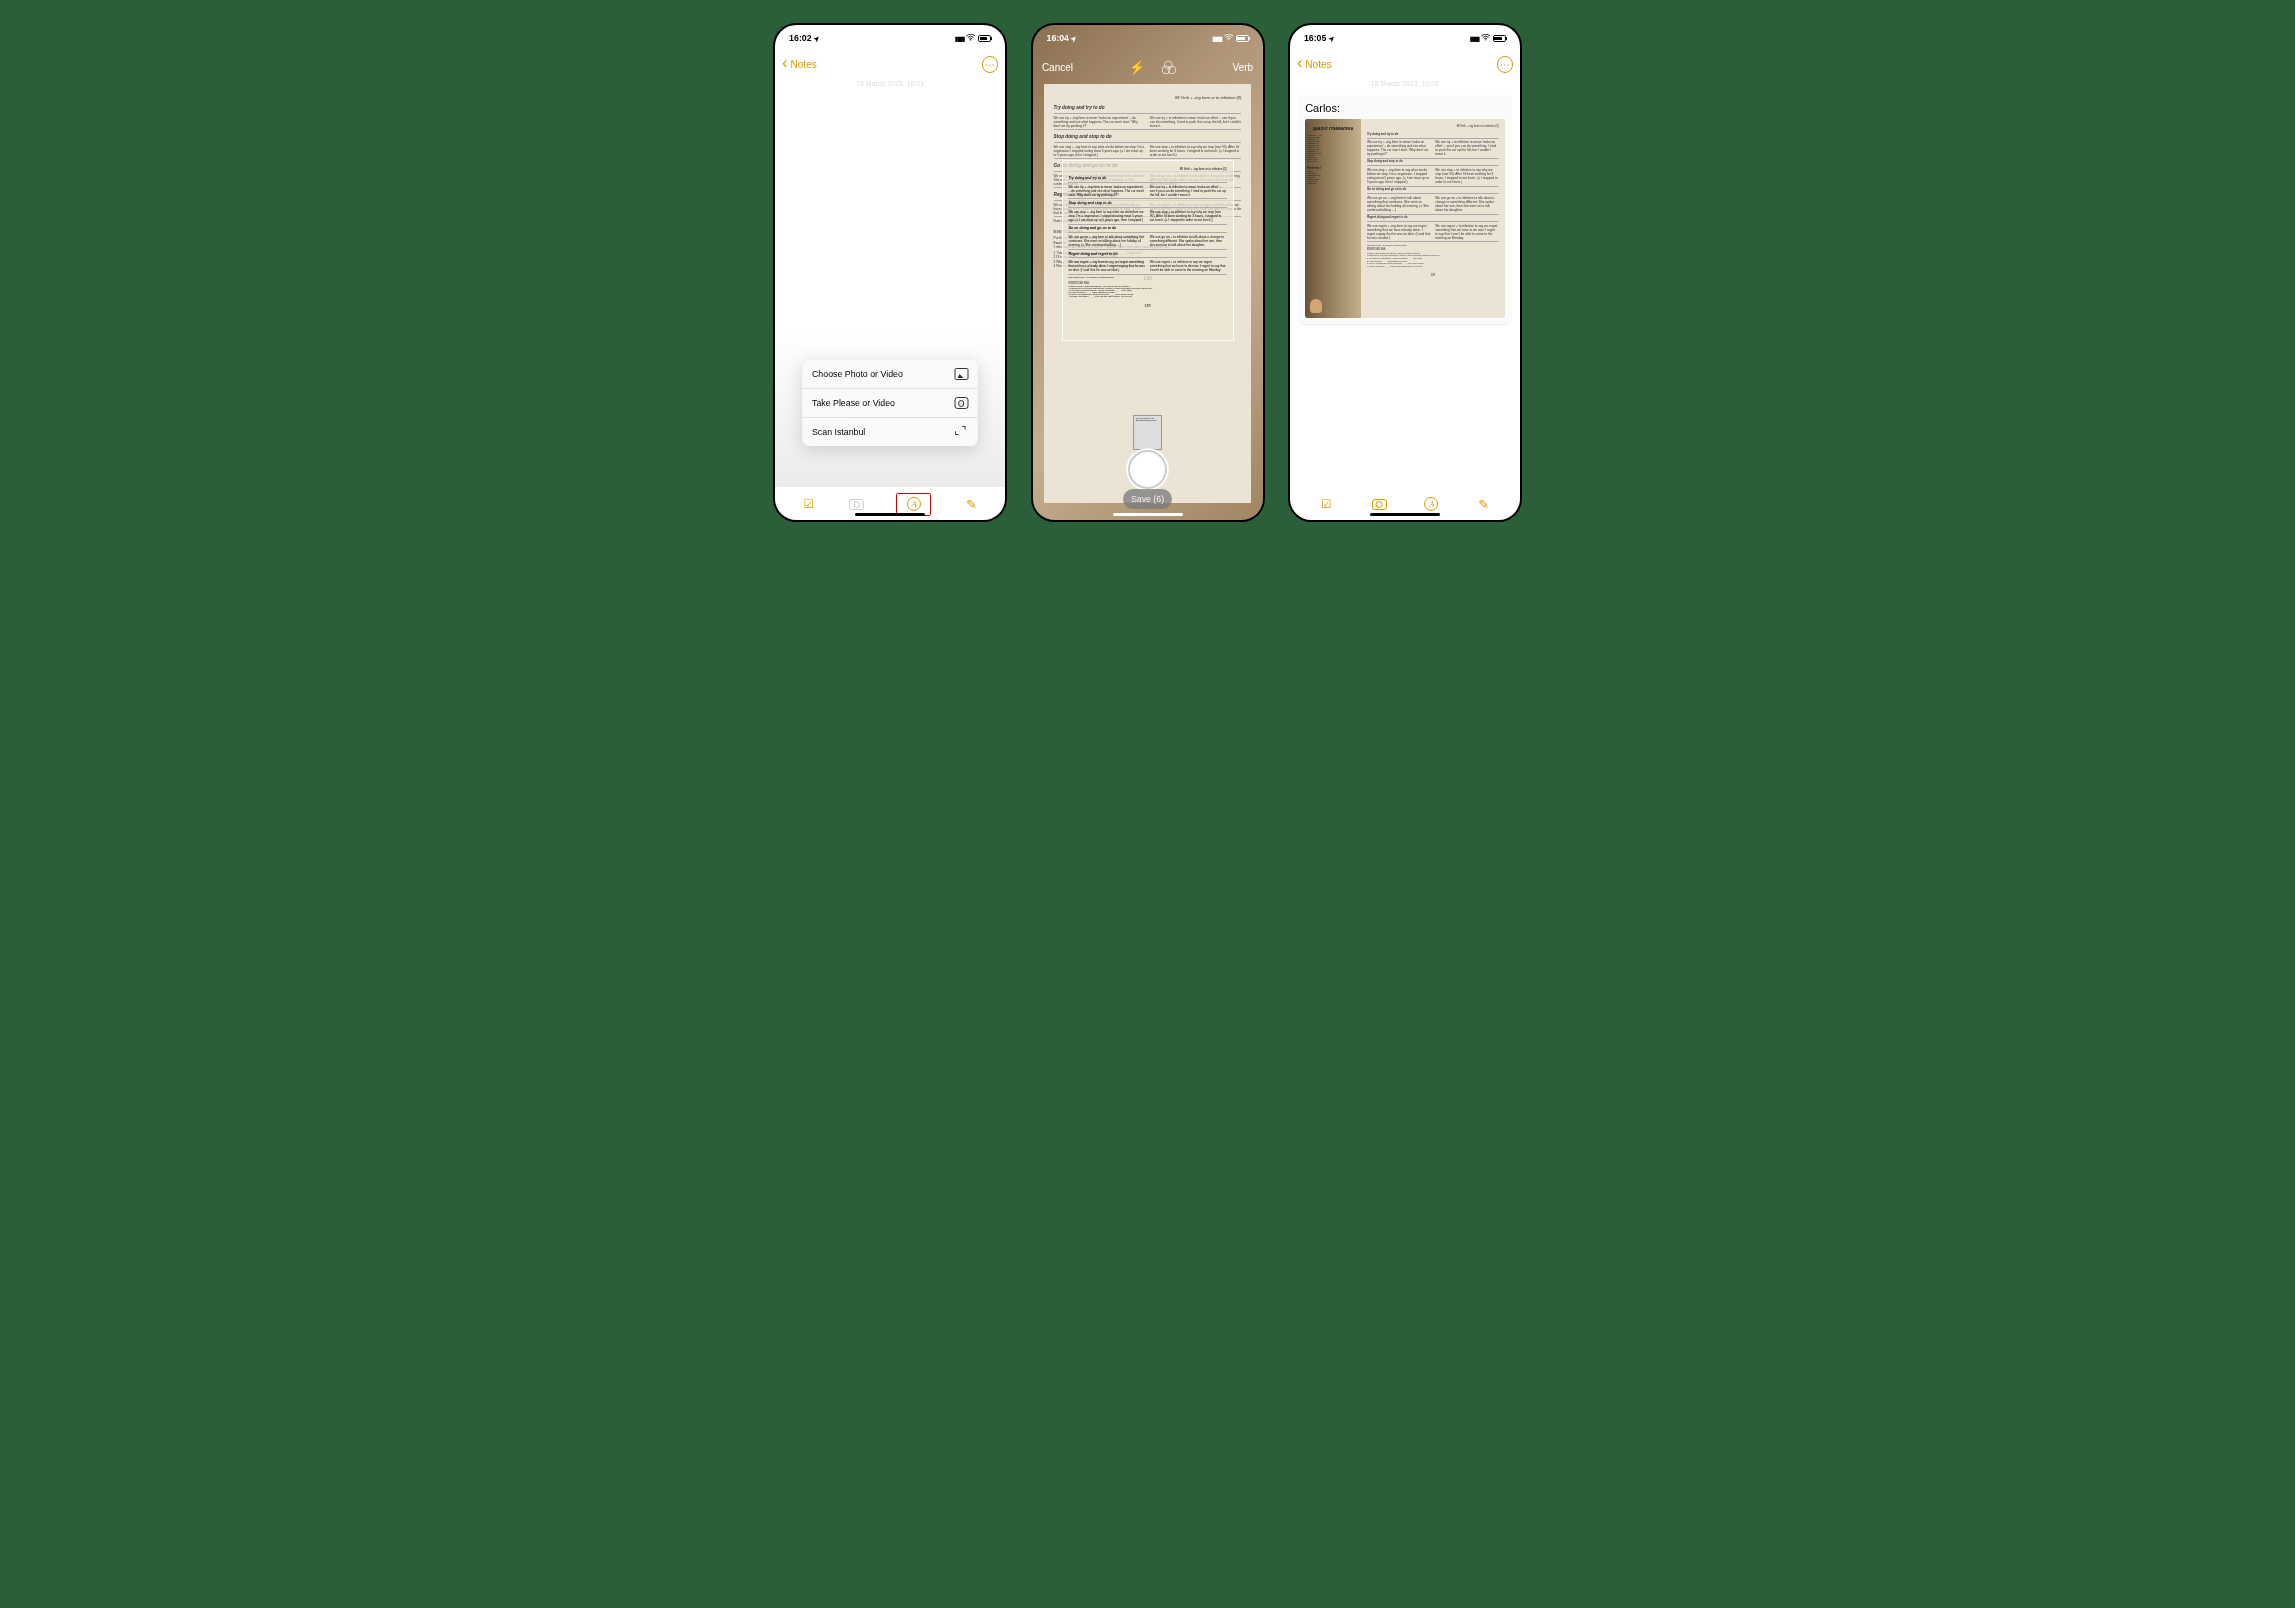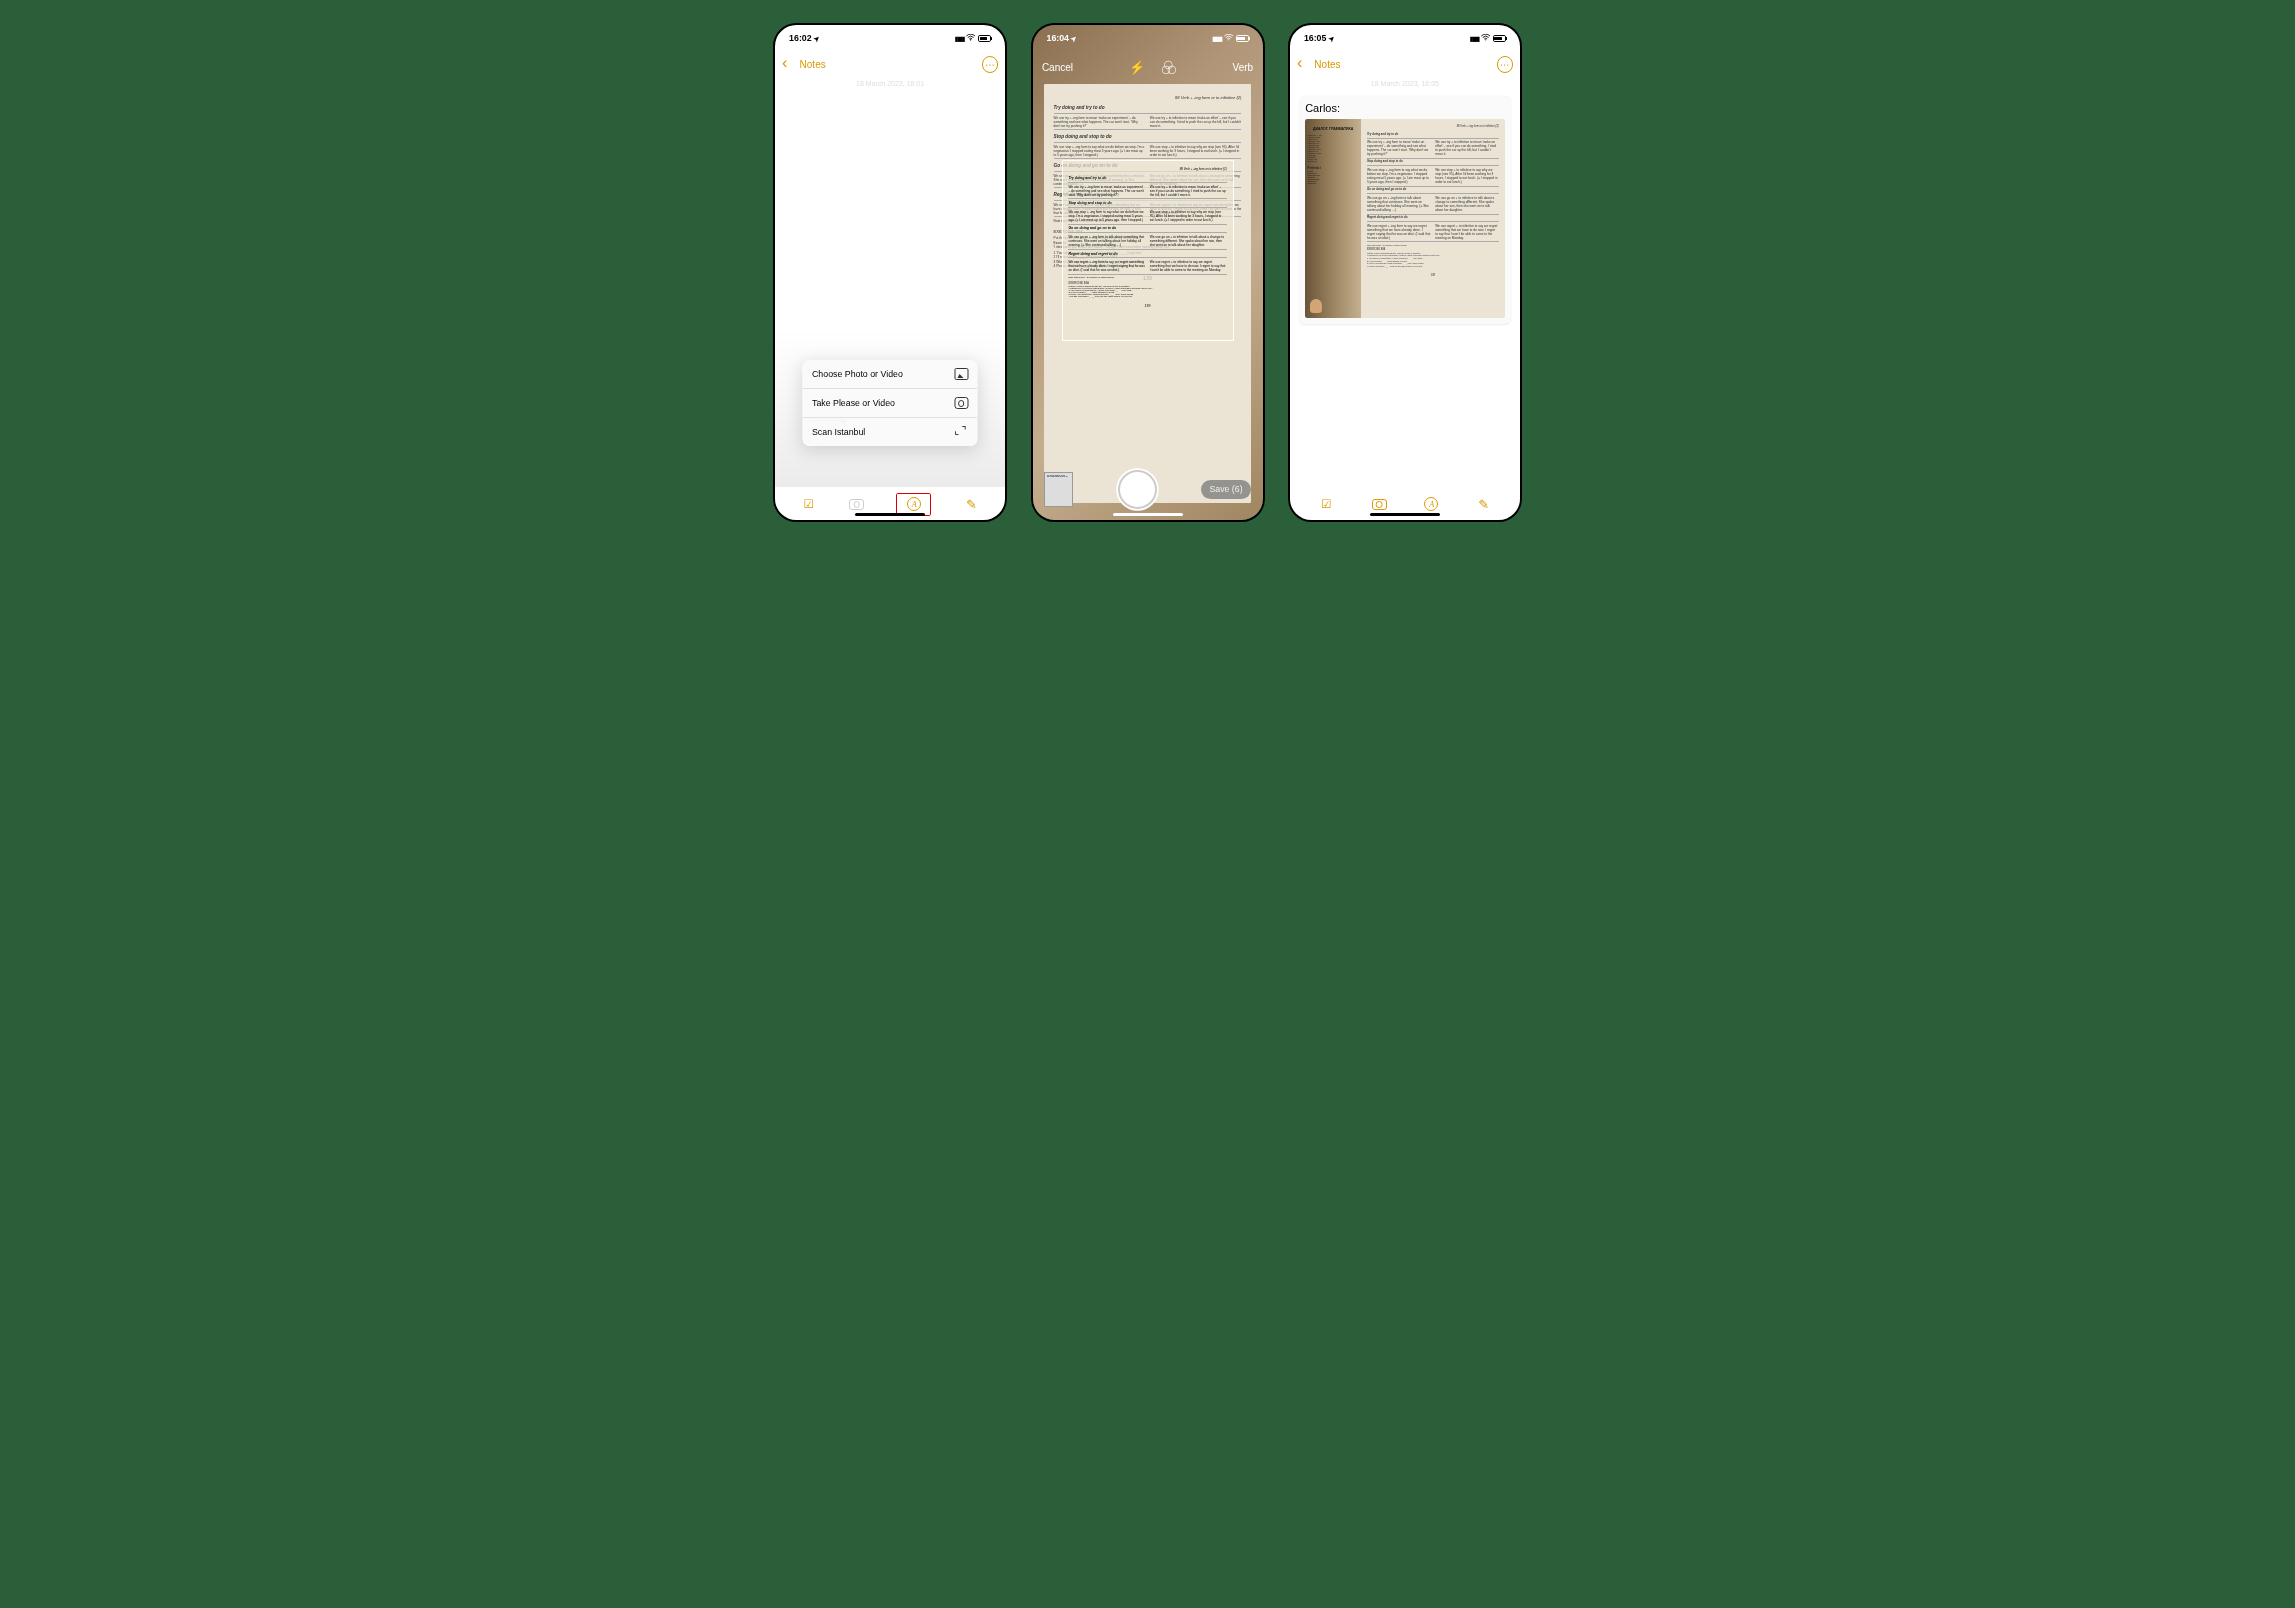--- a/index.html
+++ b/index.html
@@ -53,21 +53,21 @@
   .battery-fill { position: absolute; left: 0.6px; top: 0.6px; bottom: 0.6px; width: 70%; background: currentColor; border-radius: 0.6px; }
 
   
   .nav-bar {
     height: 26px;
     display: flex;
     align-items: center;
     justify-content: space-between;
     padding: 0 7px;
   }
-  .back-btn { display: flex; align-items: center; gap: 12px; color: #d89a00; font-size: 10px; }
+  .back-btn { display: flex; align-items: center; gap: 3px; color: #d89a00; font-size: 10px; }
   .chev-left::before { content: "‹"; font-size: 16.4px; font-weight: 300; line-height: 0; }
   .more-btn {
     width: 16.4px; height: 16.4px; border: 0.9px solid #d89a00; border-radius: 50%;
     display: flex; align-items: center; justify-content: center; color: #d89a00;
   }
   .more-btn::before { content: "⋯"; font-size: 9.4px; }
 
   .faint-date { text-align: center; color: #ddd; font-size: 7px; margin-top: 2.3px; }
 
   
@@ -179,20 +179,21 @@
     padding: 5.9px;
     font-size: 2.9px;
     overflow: hidden;
   }
   .page-num { text-align: center; font-size: 5.3px; margin-top: 7px; }
 
   .cam-controls {
     position: absolute; bottom: 11.7px; left: 0; right: 0;
     display: flex; justify-content: space-between; align-items: center;
     padding: 0 11.7px;
+    flex-direction: column;
   }
   .thumb {
     width: 29px; height: 35px; background: #ddd; border: 0.6px solid #999;
     font-size: 1.8px; padding: 1.8px; overflow: hidden; line-height: 1;
   }
   .shutter {
     width: 39px; height: 39px; border-radius: 50%;
     background: #fff; border: 2.3px solid #ccc;
     box-shadow: 0 0 0 1.8px #fff;
   }

